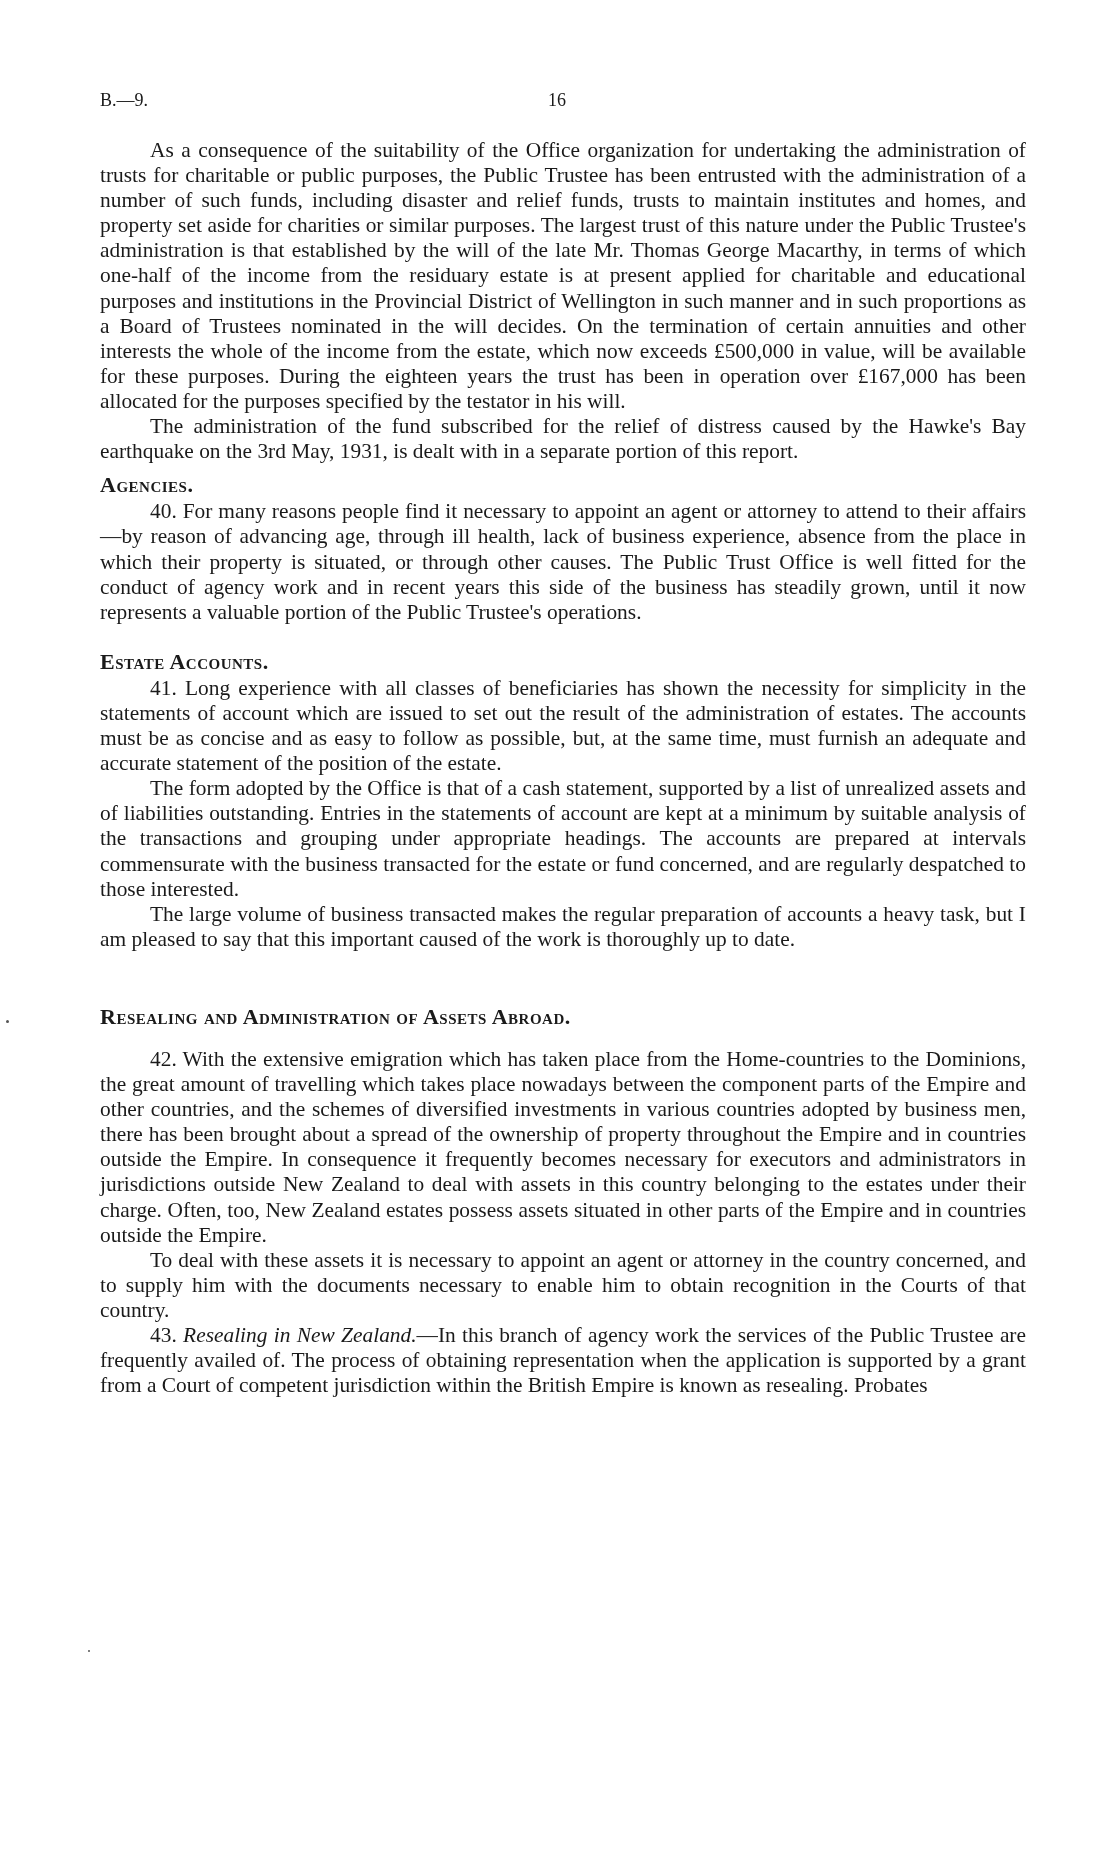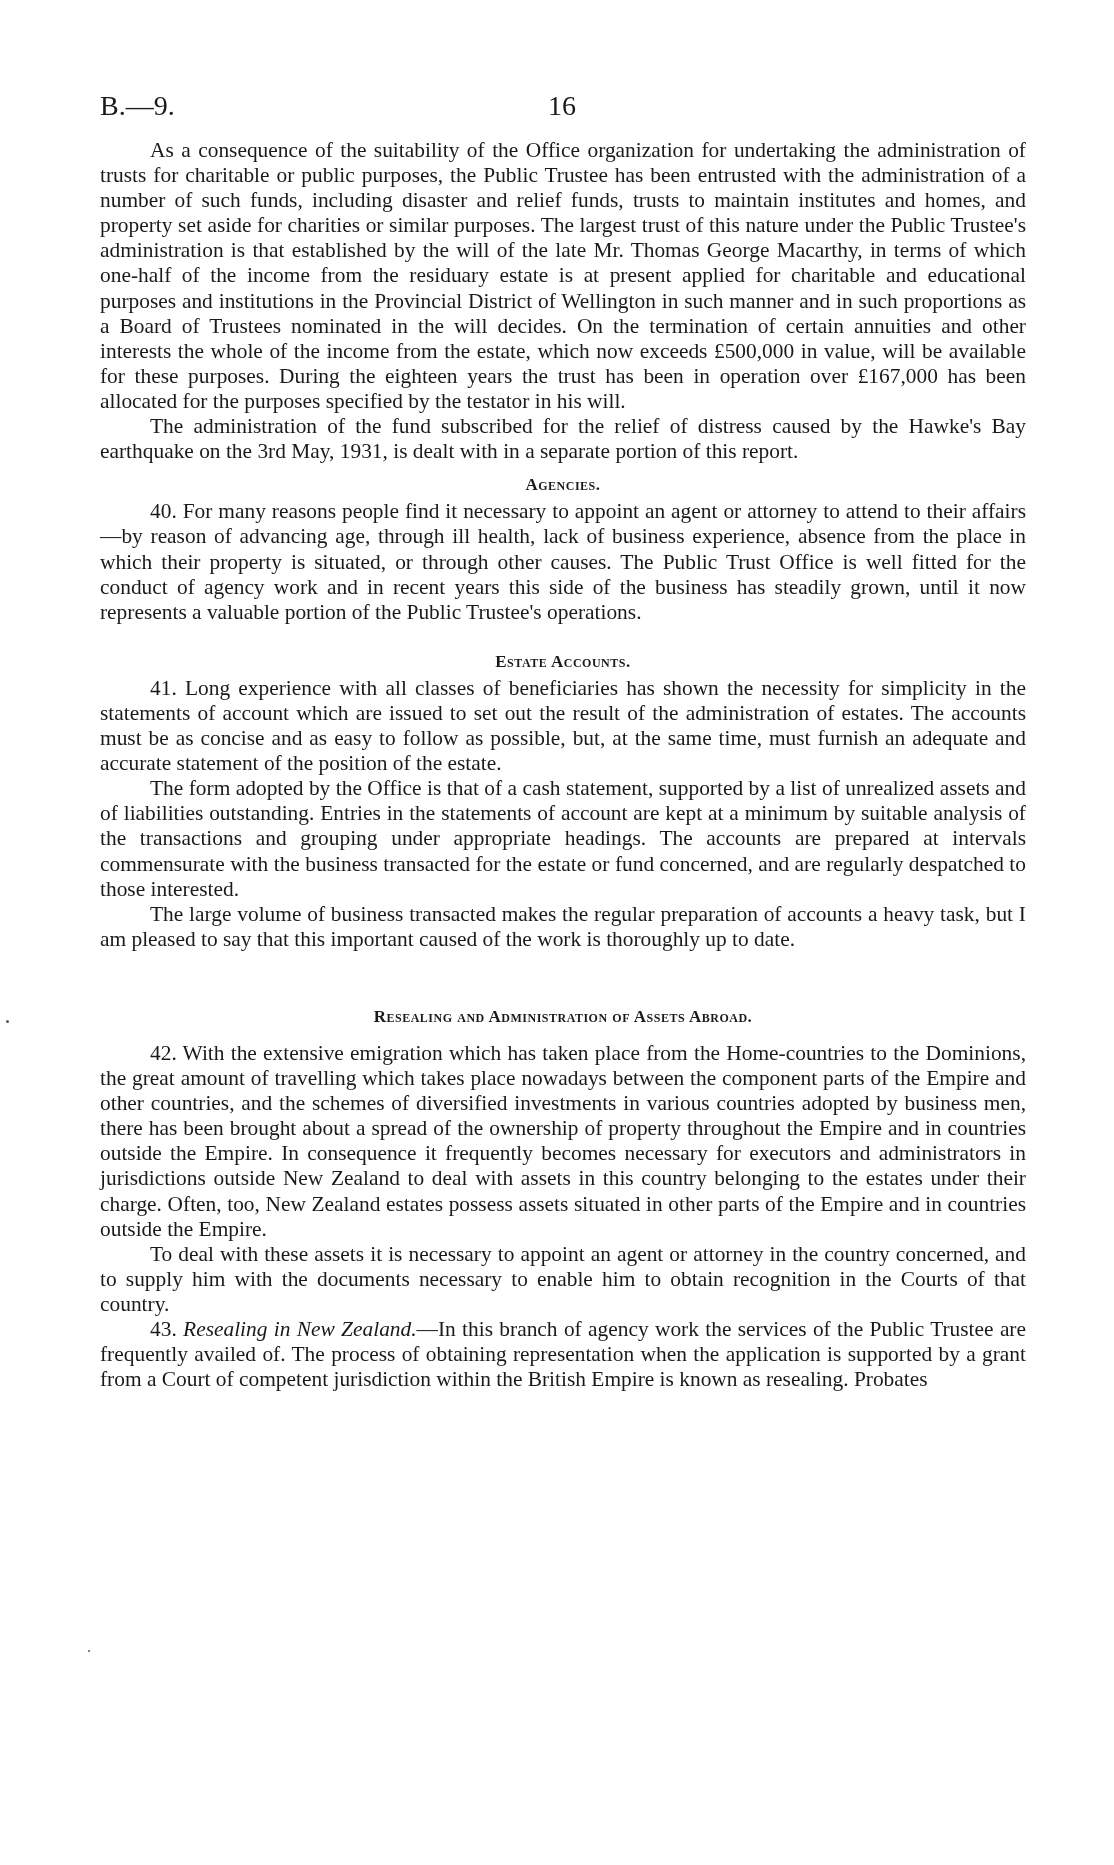--- a/index.html
+++ b/index.html
@@ -3,38 +3,38 @@
 <meta charset="utf-8">
 <style>
   html, body { margin: 0; padding: 0; background: #ffffff; }
   body {
     width: 1114px; height: 1865px; position: relative; overflow: hidden;
     font-family: "DejaVu Serif", "Liberation Serif", serif;
     color: #1a1a1a;
   }
   .page-header {
     position: absolute; top: 90px; left: 100px; width: 926px; height: 30px;
-    font-family: "Liberation Serif", serif; font-size: 28px;
+    font-family: "Liberation Serif", serif; font-size: 18px;
   }
   .page-header .ref { position: absolute; left: 0; top: 0; }
   .page-header .num { position: absolute; left: 448px; top: 0; text-align: right; }
   .body-text {
     position: absolute; top: 138px; left: 100px; width: 926px;
     font-family: "Liberation Serif", serif;
     font-size: 21.4px; line-height: 25.1px;
     text-align: justify;
   }
   .body-text p { margin: 0; text-indent: 50px; }
   .heading {
-    text-align: center; font-variant: small-caps; letter-spacing: 0.5px;
-    font-size: 17px; margin: 0;
+    text-align: left; font-variant: small-caps; letter-spacing: 0.5px;
+    font-size: 22px; margin: 0;
   }
   .h-agencies { margin-top: 8px; margin-bottom: 2px; }
   .h-estate { margin-top: 24px; margin-bottom: 2px; }
-  .h-resealing { margin-top: 52px; margin-bottom: 12px; }
+  .h-resealing { margin-top: 52px; margin-bottom: 18px; }
   em { }
   .speck { position: absolute; width: 3px; height: 3px; background: #555; border-radius: 50%; }
 </style>
 </head>
 <body>
 
 <div class="page-header">
   <span class="ref">B.—9.</span>
   <span class="num">16</span>
 </div>

